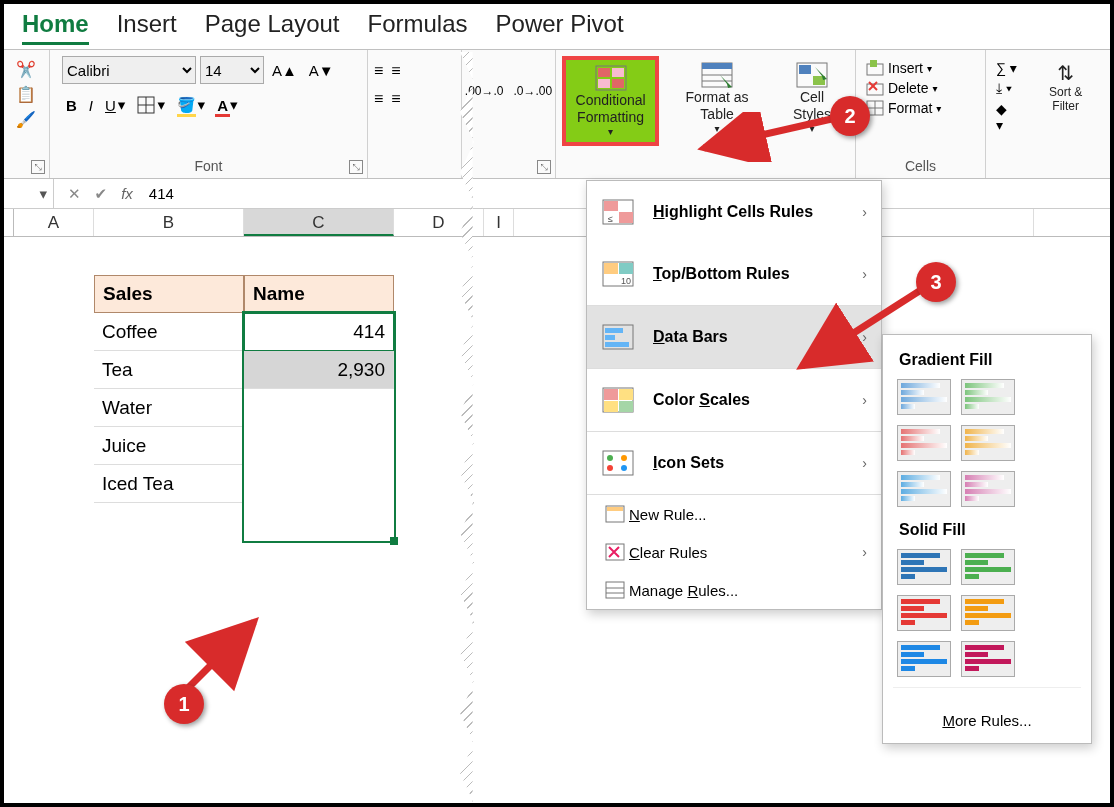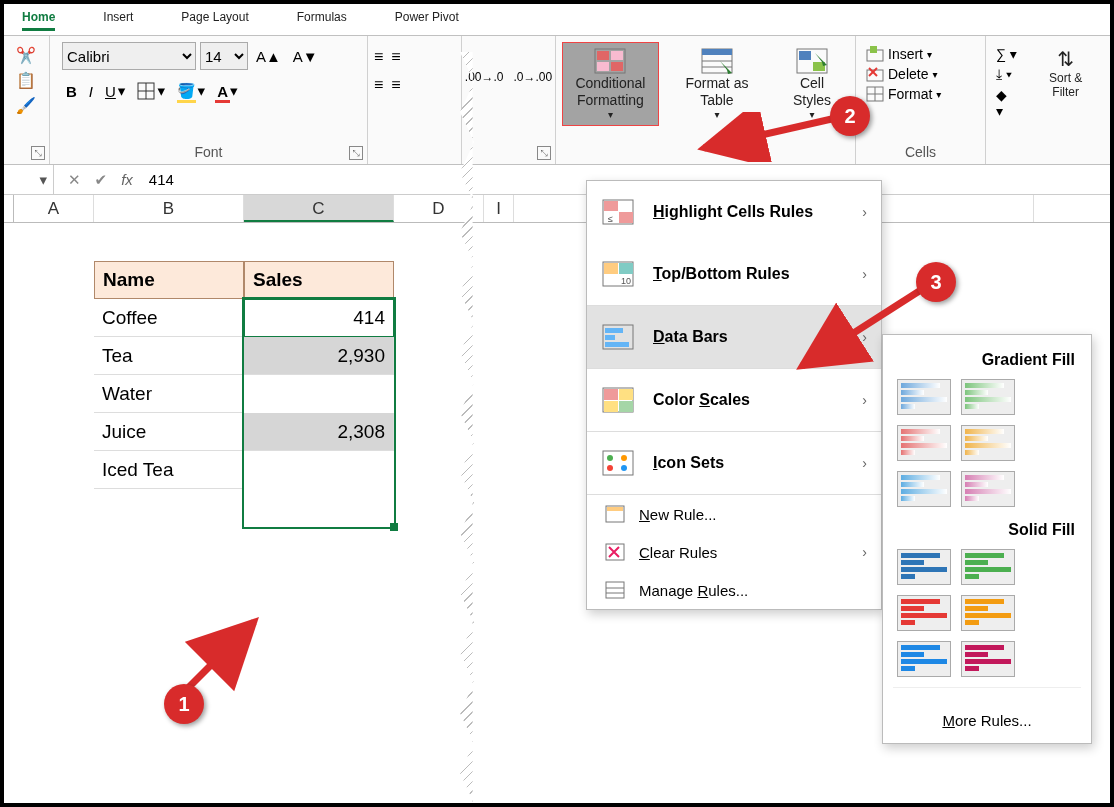--- a/index.html
+++ b/index.html
@@ -1,34 +1,34 @@
 <!DOCTYPE html>
 <html><head>
 <meta charset="utf-8">
 <style>
   * { box-sizing: border-box; font-family: "Segoe UI", Arial, sans-serif; }
   body { margin: 0; padding: 4px; background: #000; }
   .app {
     width: 1106px; height: 799px; background: #fff; position: relative; overflow: hidden;
   }
   
-  .tabs { display: flex; gap: 48px; padding: 6px 18px 4px; font-size: 12px; color: #222; }
+  .tabs { display: flex; gap: 28px; padding: 6px 18px 4px; font-size: 24px; color: #222; }
   .tab { cursor: pointer; padding-bottom: 4px; }
   .tab.active { color: #107c41; border-bottom: 3px solid #107c41; font-weight: 600; }
 
   
   .ribbon { display: flex; border-top: 1px solid #c0c0c0; border-bottom: 1px solid #c0c0c0; background:#fafafa; height: 130px; }
   .rgroup { border-right: 1px solid #d0d0d0; padding: 4px 6px 2px; display:flex; flex-direction:column; position:relative; }
   .rgroup .ctrls { flex:1; display:flex; align-items:flex-start; gap:6px; padding-top:2px;}
   .rgroup .glabel { text-align:center; font-size:14px; color:#555; padding:2px 0; position:relative;}
   .dlg-launcher { position:absolute; right:4px; bottom:4px; width:14px; height:14px; border:1px solid #888; font-size:9px; color:#666; display:flex; align-items:center; justify-content:center; cursor:pointer;}
   .iconbtn { background:none; border:none; cursor:pointer; font-size:15px; padding:4px; display:flex; align-items:center; gap:2px;}
   select.fontsel { height:28px; border:1px solid #aaa; font-size:15px; }
   .bigbtn { display:flex; flex-direction:column; align-items:center; padding:4px 6px; cursor:pointer; font-size:14px; color:#222; border:1px solid transparent; line-height:1.2; text-align:center; min-width:74px;}
-  .bigbtn.sel { background:#a3a3a3; border:1px solid #ef4444;}
+  .bigbtn.sel { background:#84cc16; border:4px solid #ef4444;}
   .stack { display:flex; flex-direction:column; align-items:flex-start;}
   .smallbtn { font-size:14px; padding:2px 4px; display:flex; align-items:center; gap:4px; cursor:pointer;}
 
   
   svg { display:block; }
 
   
   .fbar { display:flex; align-items:center; height:30px; border-bottom:1px solid #ccc; font-size:15px;}
   .namebox { width:50px; border-right:1px solid #ccc; height:100%; display:flex; align-items:center; justify-content:flex-end; padding-right:6px; color:#555;}
   .fxbtns { display:flex; gap:14px; padding:0 14px; color:#888;}
@@ -56,25 +56,25 @@
   }
 
   
   .menu1 { position:absolute; left:582px; top:176px; width:296px; background:#fff; border:1px solid #bbb; box-shadow:2px 4px 10px rgba(0,0,0,.2); font-size:16px; z-index:10;}
   .mitem { display:flex; align-items:center; gap:18px; padding:16px 14px; cursor:pointer; position:relative;}
   .mitem .lbl { flex:1; font-weight:bold;}
   .mitem .lbl u { text-decoration: underline; }
   .mitem.hl { background:#e2e2e2;}
   .mitem .arrow { color:#666; font-size:14px;}
   .msep { height:1px; background:#ddd; margin:0;}
-  .msub { display:flex; align-items:center; gap:14px; padding:10px 14px 10px 18px; cursor:pointer; font-size:15px;}
+  .msub { display:flex; align-items:center; gap:4px; padding:10px 14px 10px 18px; cursor:pointer; font-size:15px;}
   .micon { width:34px; height:30px; display:flex; align-items:center; justify-content:center;}
 
   .menu2 { position:absolute; left:878px; top:330px; width:210px; background:#fff; border:1px solid #bbb; box-shadow:2px 4px 10px rgba(0,0,0,.2); z-index:11; padding:12px 10px 10px;}
-  .m2title { font-weight:bold; font-size:16px; padding:4px 6px 10px;text-align:right;}
+  .m2title { font-weight:bold; font-size:16px; padding:4px 6px 10px;}
   .swgrid { display:flex; flex-wrap:wrap; gap:10px; padding:0 4px 10px;}
   .swatch { width:54px; height:36px; border:1px solid #aaa; cursor:pointer; background:linear-gradient(#eee,#eee); position:relative; display:flex; flex-direction:column; padding:3px; gap:2px;}
   .swatch .bar { height:5px; background:#ccc; }
   .more { text-align:center; padding:24px 0 4px; font-size:15px; cursor:pointer; border-top:1px solid #eee;}
 
   
   .callout { position:absolute; width:40px; height:40px; border-radius:50%; background:#d82b2b; color:#fff; font-size:20px; font-weight:bold; display:flex; align-items:center; justify-content:center; box-shadow:2px 2px 5px rgba(0,0,0,.4); z-index:30;}
   .arrowline { position:absolute; z-index:20; pointer-events:none; }
 </style>
 </head>
@@ -100,21 +100,21 @@
       </div>
       <div class="dlg-launcher">⤡</div>
     </div>
 
     <div class="rgroup" style="width:318px">
       <div class="ctrls" style="flex-direction:column; gap:8px; align-items:flex-start; padding-left:6px">
         <div style="display:flex; gap:4px; align-items:center">
           <select class="fontsel" style="width:134px">
             <option>Calibri</option>
           </select>
-          <select class="fontsel" style="width:48px">
+          <select class="fontsel" style="width:64px">
             <option>14</option>
           </select>
           <button class="iconbtn">A▲</button>
           <button class="iconbtn">A▼</button>
         </div>
         <div style="display:flex; gap:4px; align-items:center">
           <button class="iconbtn">
               <b>B</b>
             </button>
           <button class="iconbtn">
@@ -270,42 +270,41 @@
       <div class="hc" style="width:520px">L</div>
     </div>
 
     <div class="rowarea">
       <div class="row">
           <div class="cell" style="width:90px;border:none"></div>
         </div>
 
       <div class="row">
         <div class="cell" style="width:90px;border:none"></div>
+        <div class="cell hdr">Sales</div>
         <div class="cell hdr">Name</div>
-        <div class="cell hdr">Sales</div>
       </div>
       <div id="datarows">
           <div class="row">
             <div class="cell" style="width: 90px; border: none;"></div>
             <div class="cell">Coffee</div>
             <div class="cell right activecell selborder" style="outline: rgb(16, 124, 65) solid 2px;">414</div>
           </div>
           <div class="row">
             <div class="cell" style="width: 90px; border: none;"></div>
             <div class="cell">Tea</div>
             <div class="cell right selrange">2,930</div>
           </div>
           <div class="row">
             <div class="cell" style="width: 90px; border: none;"></div>
             <div class="cell">Water</div>
           </div>
           <div class="row">
             <div class="cell" style="width: 90px; border: none;"></div>
             <div class="cell">Juice</div>
-            <div class="cell right selrange">2,308</div>
           </div>
           <div class="row">
             <div class="cell" style="width: 90px; border: none;"></div>
             <div class="cell">Iced Tea</div>
           </div>
         </div>
     </div>
   <div style="position: absolute; left: 240px; top: 104px; width: 150px; height: 228px; outline: rgb(16, 124, 65) solid 2px; pointer-events: none;"></div>
       <div style="position: absolute; left: 386px; top: 328px; width: 8px; height: 8px; background: rgb(16, 124, 65);"></div>
     </div>

